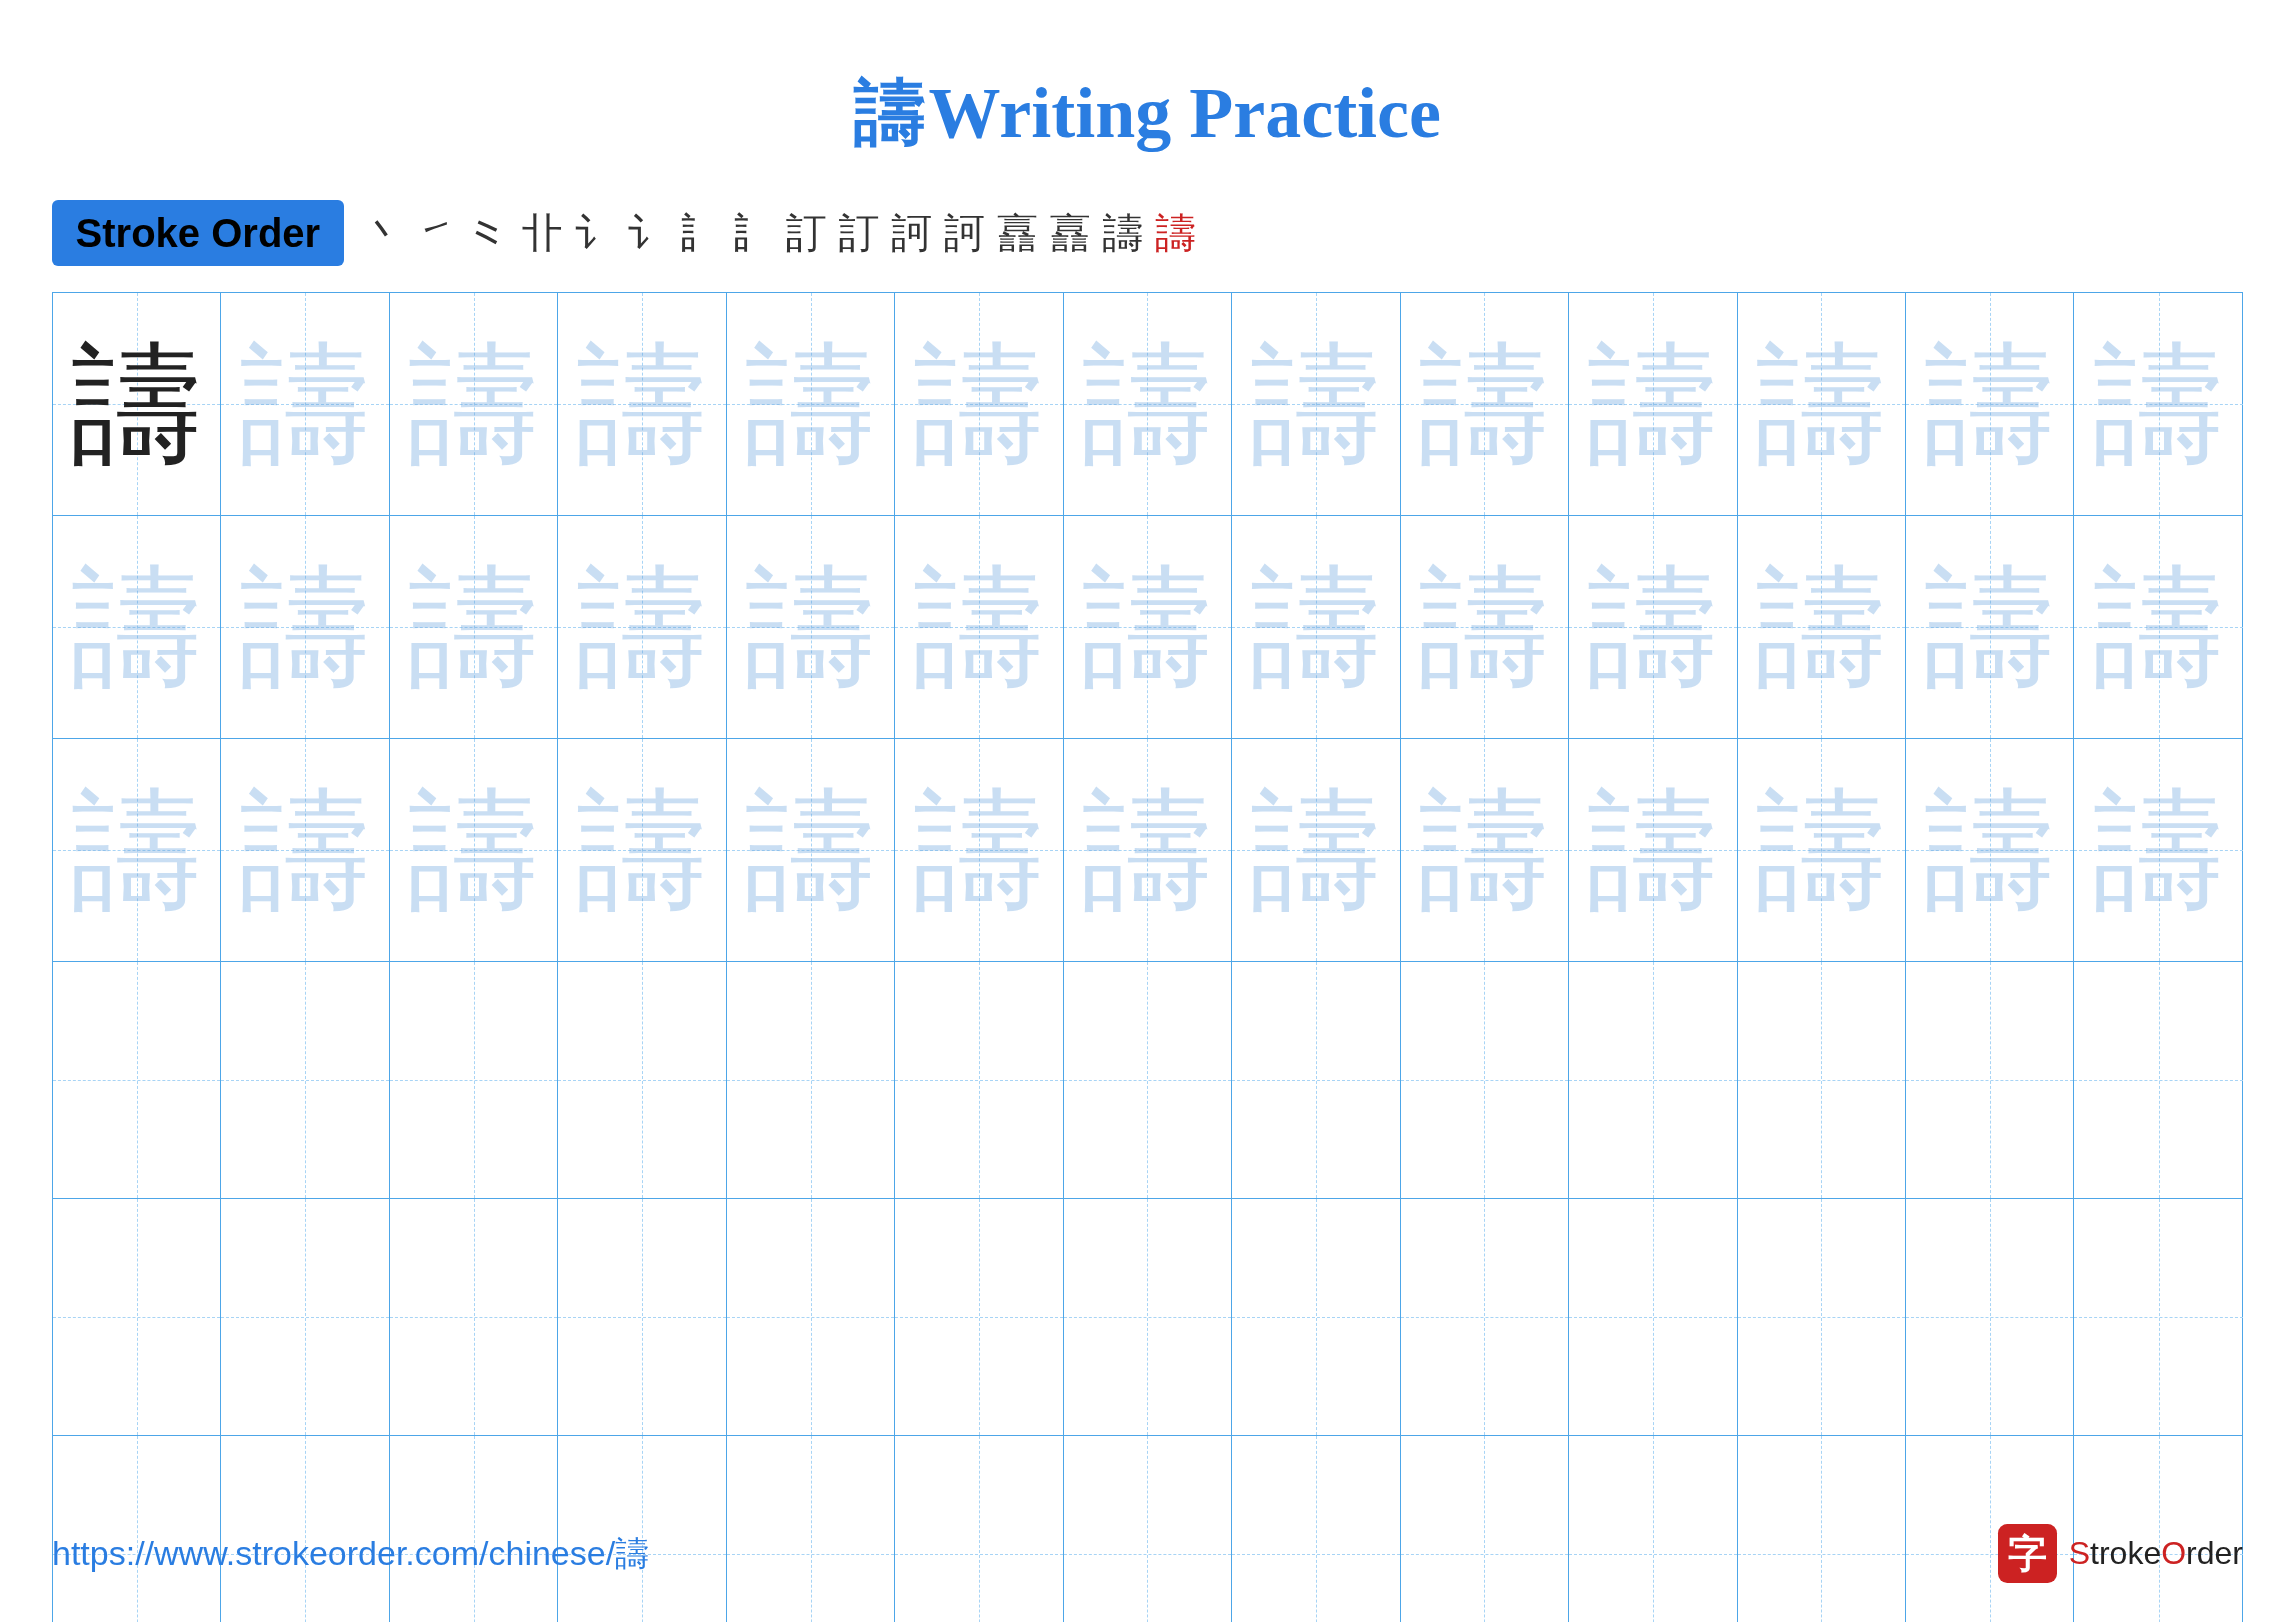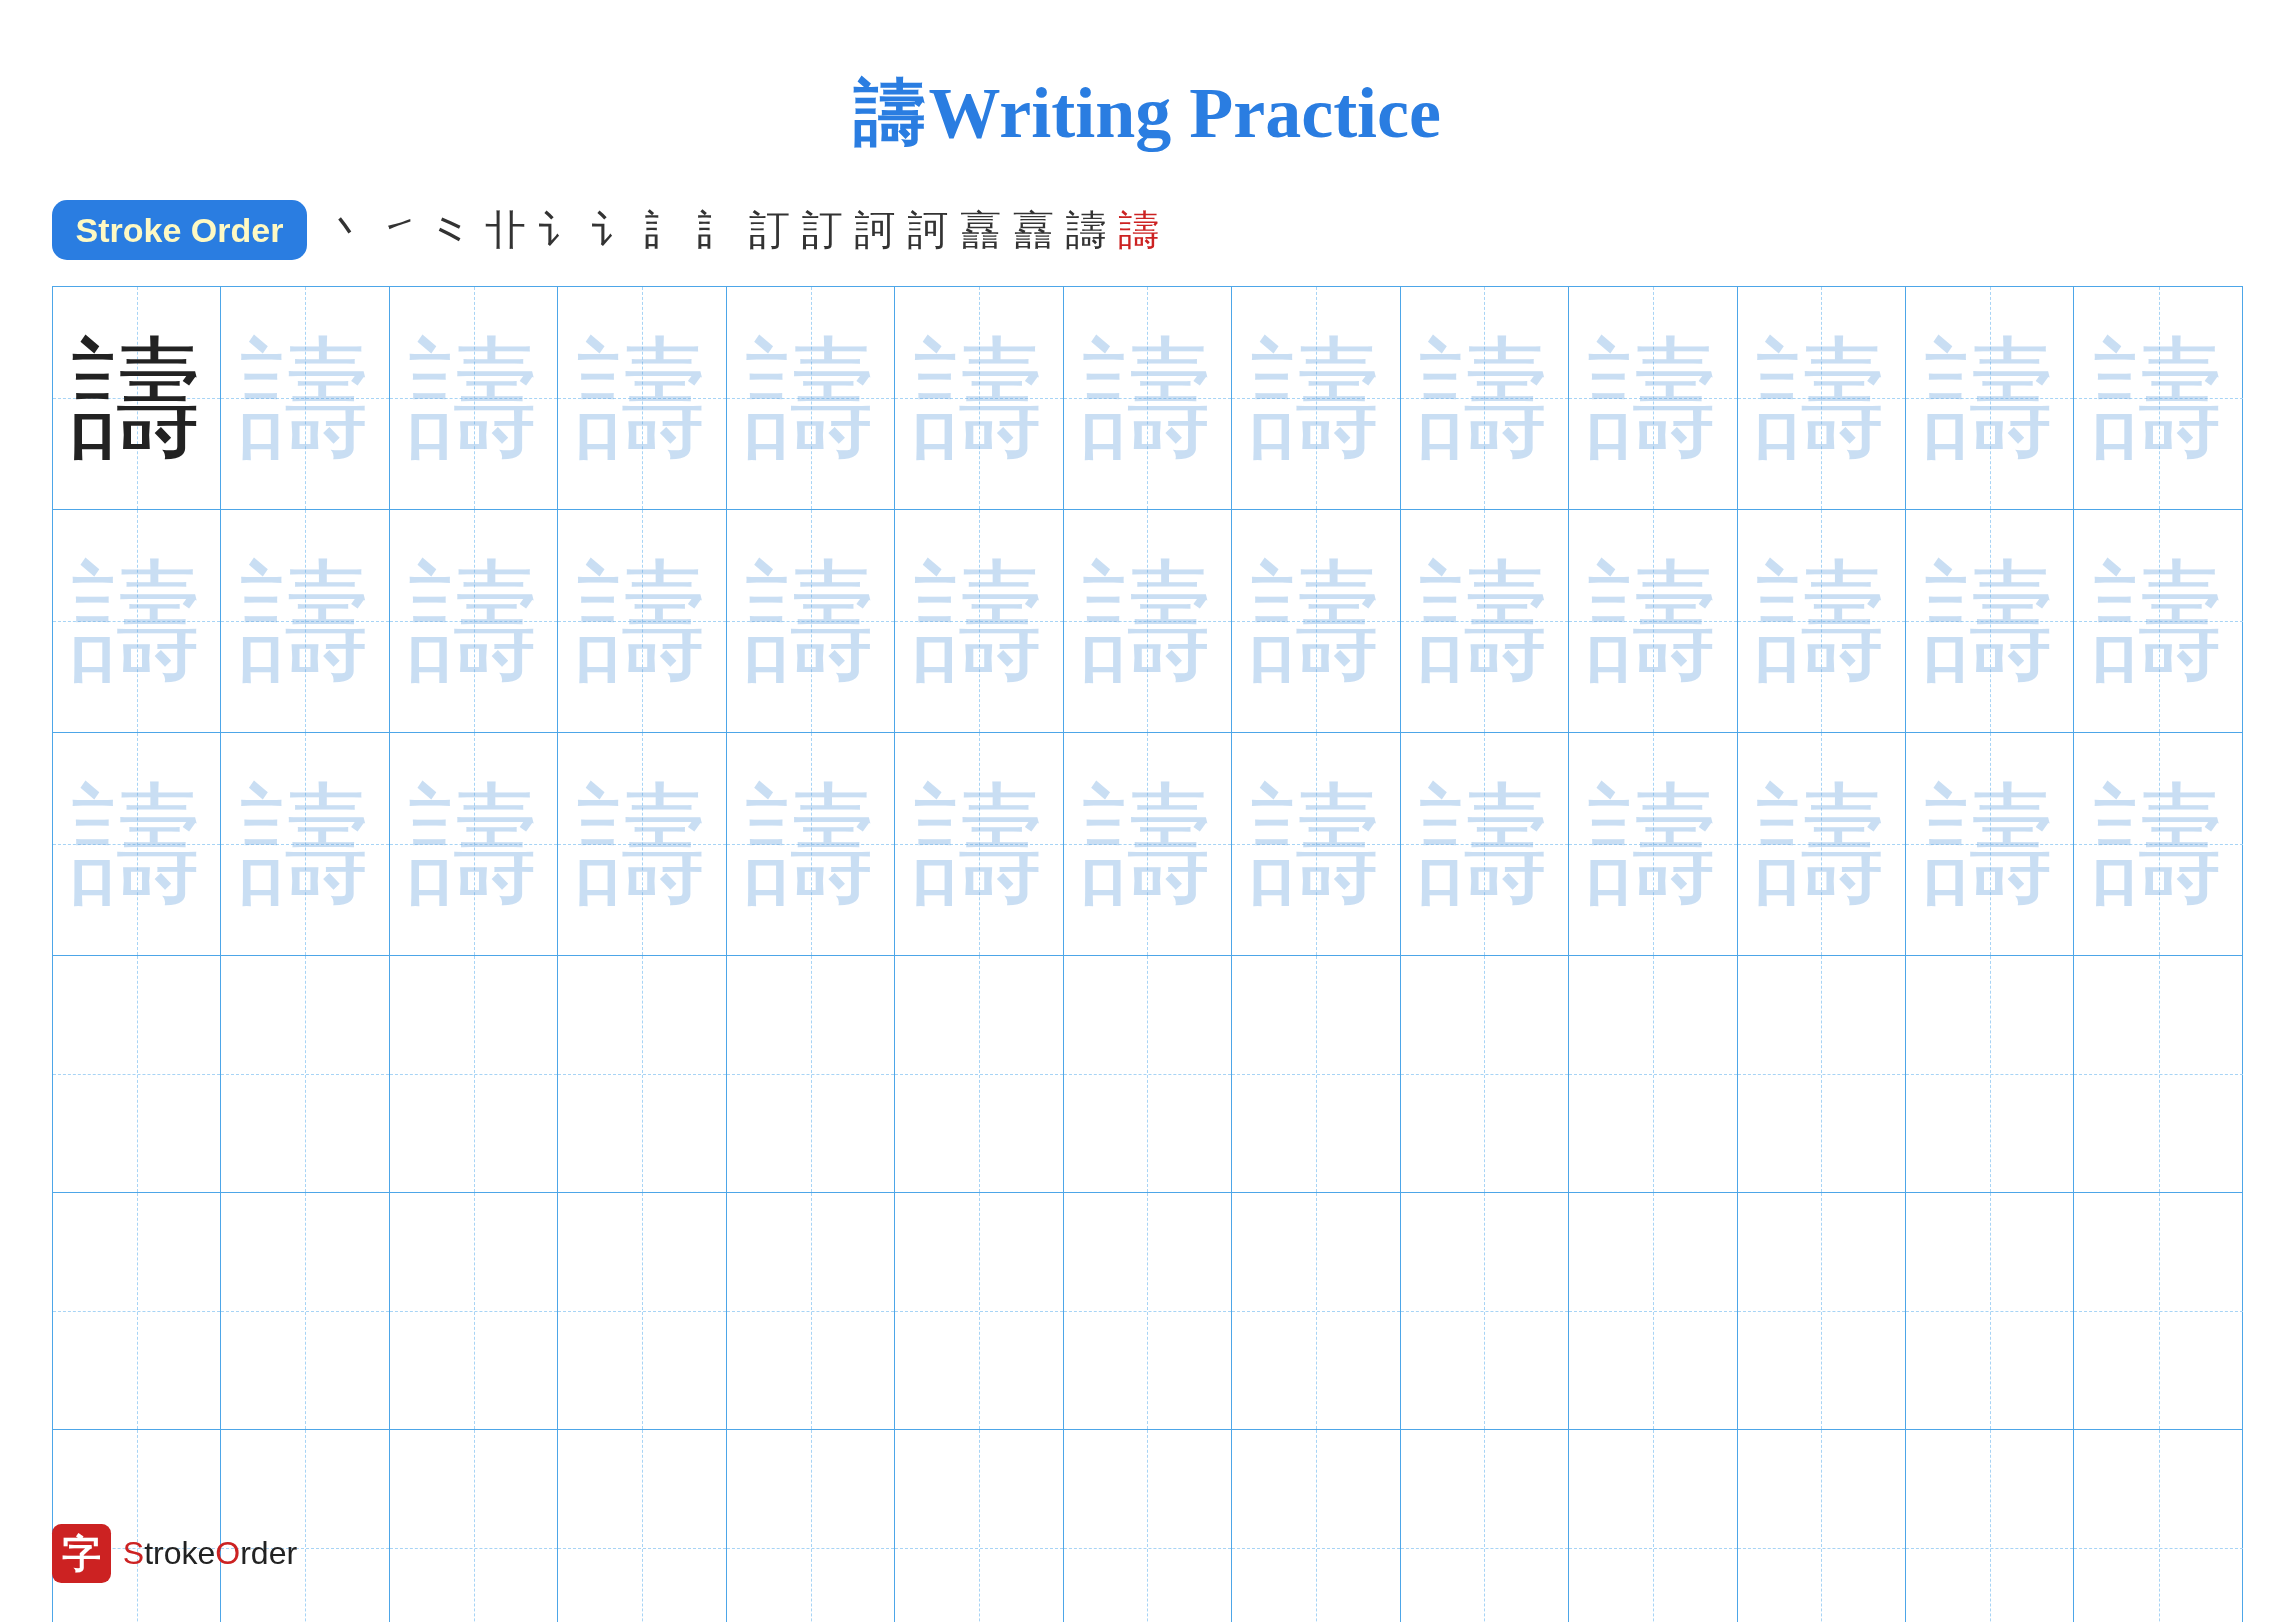--- a/index.html
+++ b/index.html
@@ -30,24 +30,24 @@
 
     .stroke-order-row {
       display: flex;
       align-items: center;
       padding: 0 52px;
       margin-bottom: 26px;
       gap: 19.6px;
     }
     .stroke-order-badge {
       background: #2a7de1;
-      color: #fef9c3;
-      font-size: 34px;
+      color: #000000;
+      font-size: 40px;
       padding: 10.5px 23.6px;
-      border-radius: 15px;
+      border-radius: 6px;
       font-family: sans-serif;
       font-weight: bold;
       white-space: nowrap;
       flex-shrink: 0;
     }
     .stroke-sequence {
       display: flex;
       align-items: center;
       gap: 11.8px;
       flex-wrap: nowrap;
@@ -374,20 +374,21 @@
     <div class="grid-cell"></div>
     <div class="grid-cell"></div>
     <div class="grid-cell"></div>
     <div class="grid-cell"></div>
     <div class="grid-cell"></div>
   </div>
 
 </div>
 
 <div class="footer">
+  <span class="footer-url">https://www.strokeorder.com/chinese/譸</span>
   <div class="footer-logo">
     <div class="footer-logo-icon">字</div>
     <span class="footer-logo-text">
       <span style="color:#cc2222">S</span>troke<span style="color:#cc2222">O</span>rder
     </span>
   </div>
 </div>
 
 
 </body></html>

